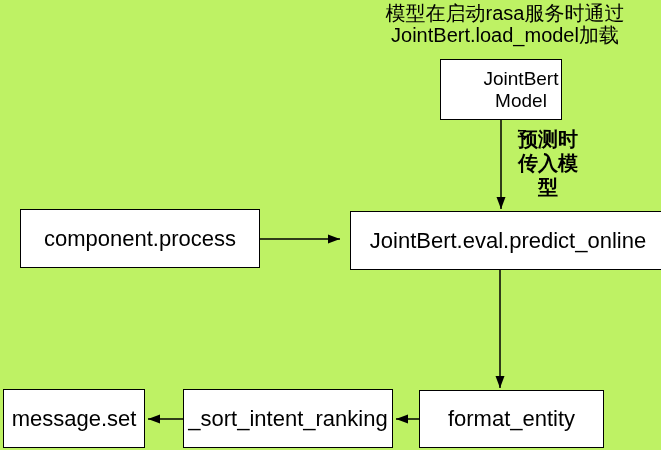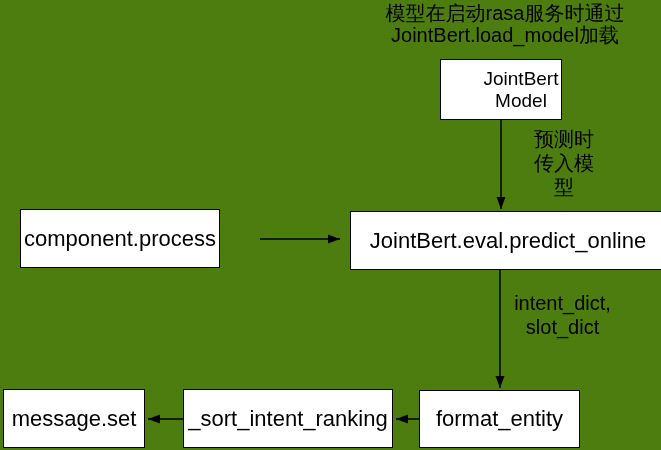--- a/index.html
+++ b/index.html
@@ -1,20 +1,20 @@
 <!DOCTYPE html>
 <html><head>
 <meta charset="utf-8">
 <style>
   html, body { margin: 0; padding: 0; background: #ffffff; }
   .canvas {
     position: relative;
     width: 661px;
     height: 450px;
-    background: #4d7c0f;
+    background: #bef264;
     font-family: "Liberation Sans", sans-serif;
     color: #000000;
     overflow: hidden;
   }
   .arrows {
     position: absolute;
     left: 0; top: 0;
     width: 661px; height: 450px;
     pointer-events: none;
   }
@@ -66,30 +66,28 @@
     <line x1="419" y1="419" x2="396" y2="419" marker-end="url(#arrow)"></line>
     <line x1="183" y1="419" x2="148" y2="419" marker-end="url(#arrow)"></line>
   </svg>
 
   <div class="note" style="left:375px; top:2px; width:260px;">模型在启动rasa服务时通过
 JointBert.load_model加载</div>
 
   <div class="node small-font" style="left:440px; top:59px; width:122px; height:61px;">JointBert
 Model</div>
 
-  <div class="edge-label" style="left:528px; top:127px; width:72px;">预测时
+  <div class="edge-label" style="left:512px; top:127px; width:72px;font-weight:bold;">预测时
 传入模
 型</div>
 
-  <div class="node" style="left:20px; top:209px; width:200px; height:59px;">component.process</div>
+  <div class="node" style="left:20px; top:209px; width:240px; height:59px;">component.process</div>
 
   <div class="node" style="left:342px; top:211px; width:316px; height:59px;margin-left:8px;">JointBert.eval.predict_online</div>
 
-  <div class="edge-label" style="left:505px; top:291px; width:115px;">intent_dict,
-slot_dict</div>
 
   <div class="node" style="left:183px; top:389px; width:210px; height:59px;">_sort_intent_ranking</div>
 
   <div class="node" style="left:3px; top:389px; width:142px; height:59px;">message.set</div>
 
-  <div class="node" style="left:419px; top:390px; width:161px; height:58px;">format_entity</div>
+  <div class="node" style="left:419px; top:390px; width:185px; height:58px;">format_entity</div>
 
 </div>
 
 </body></html>

